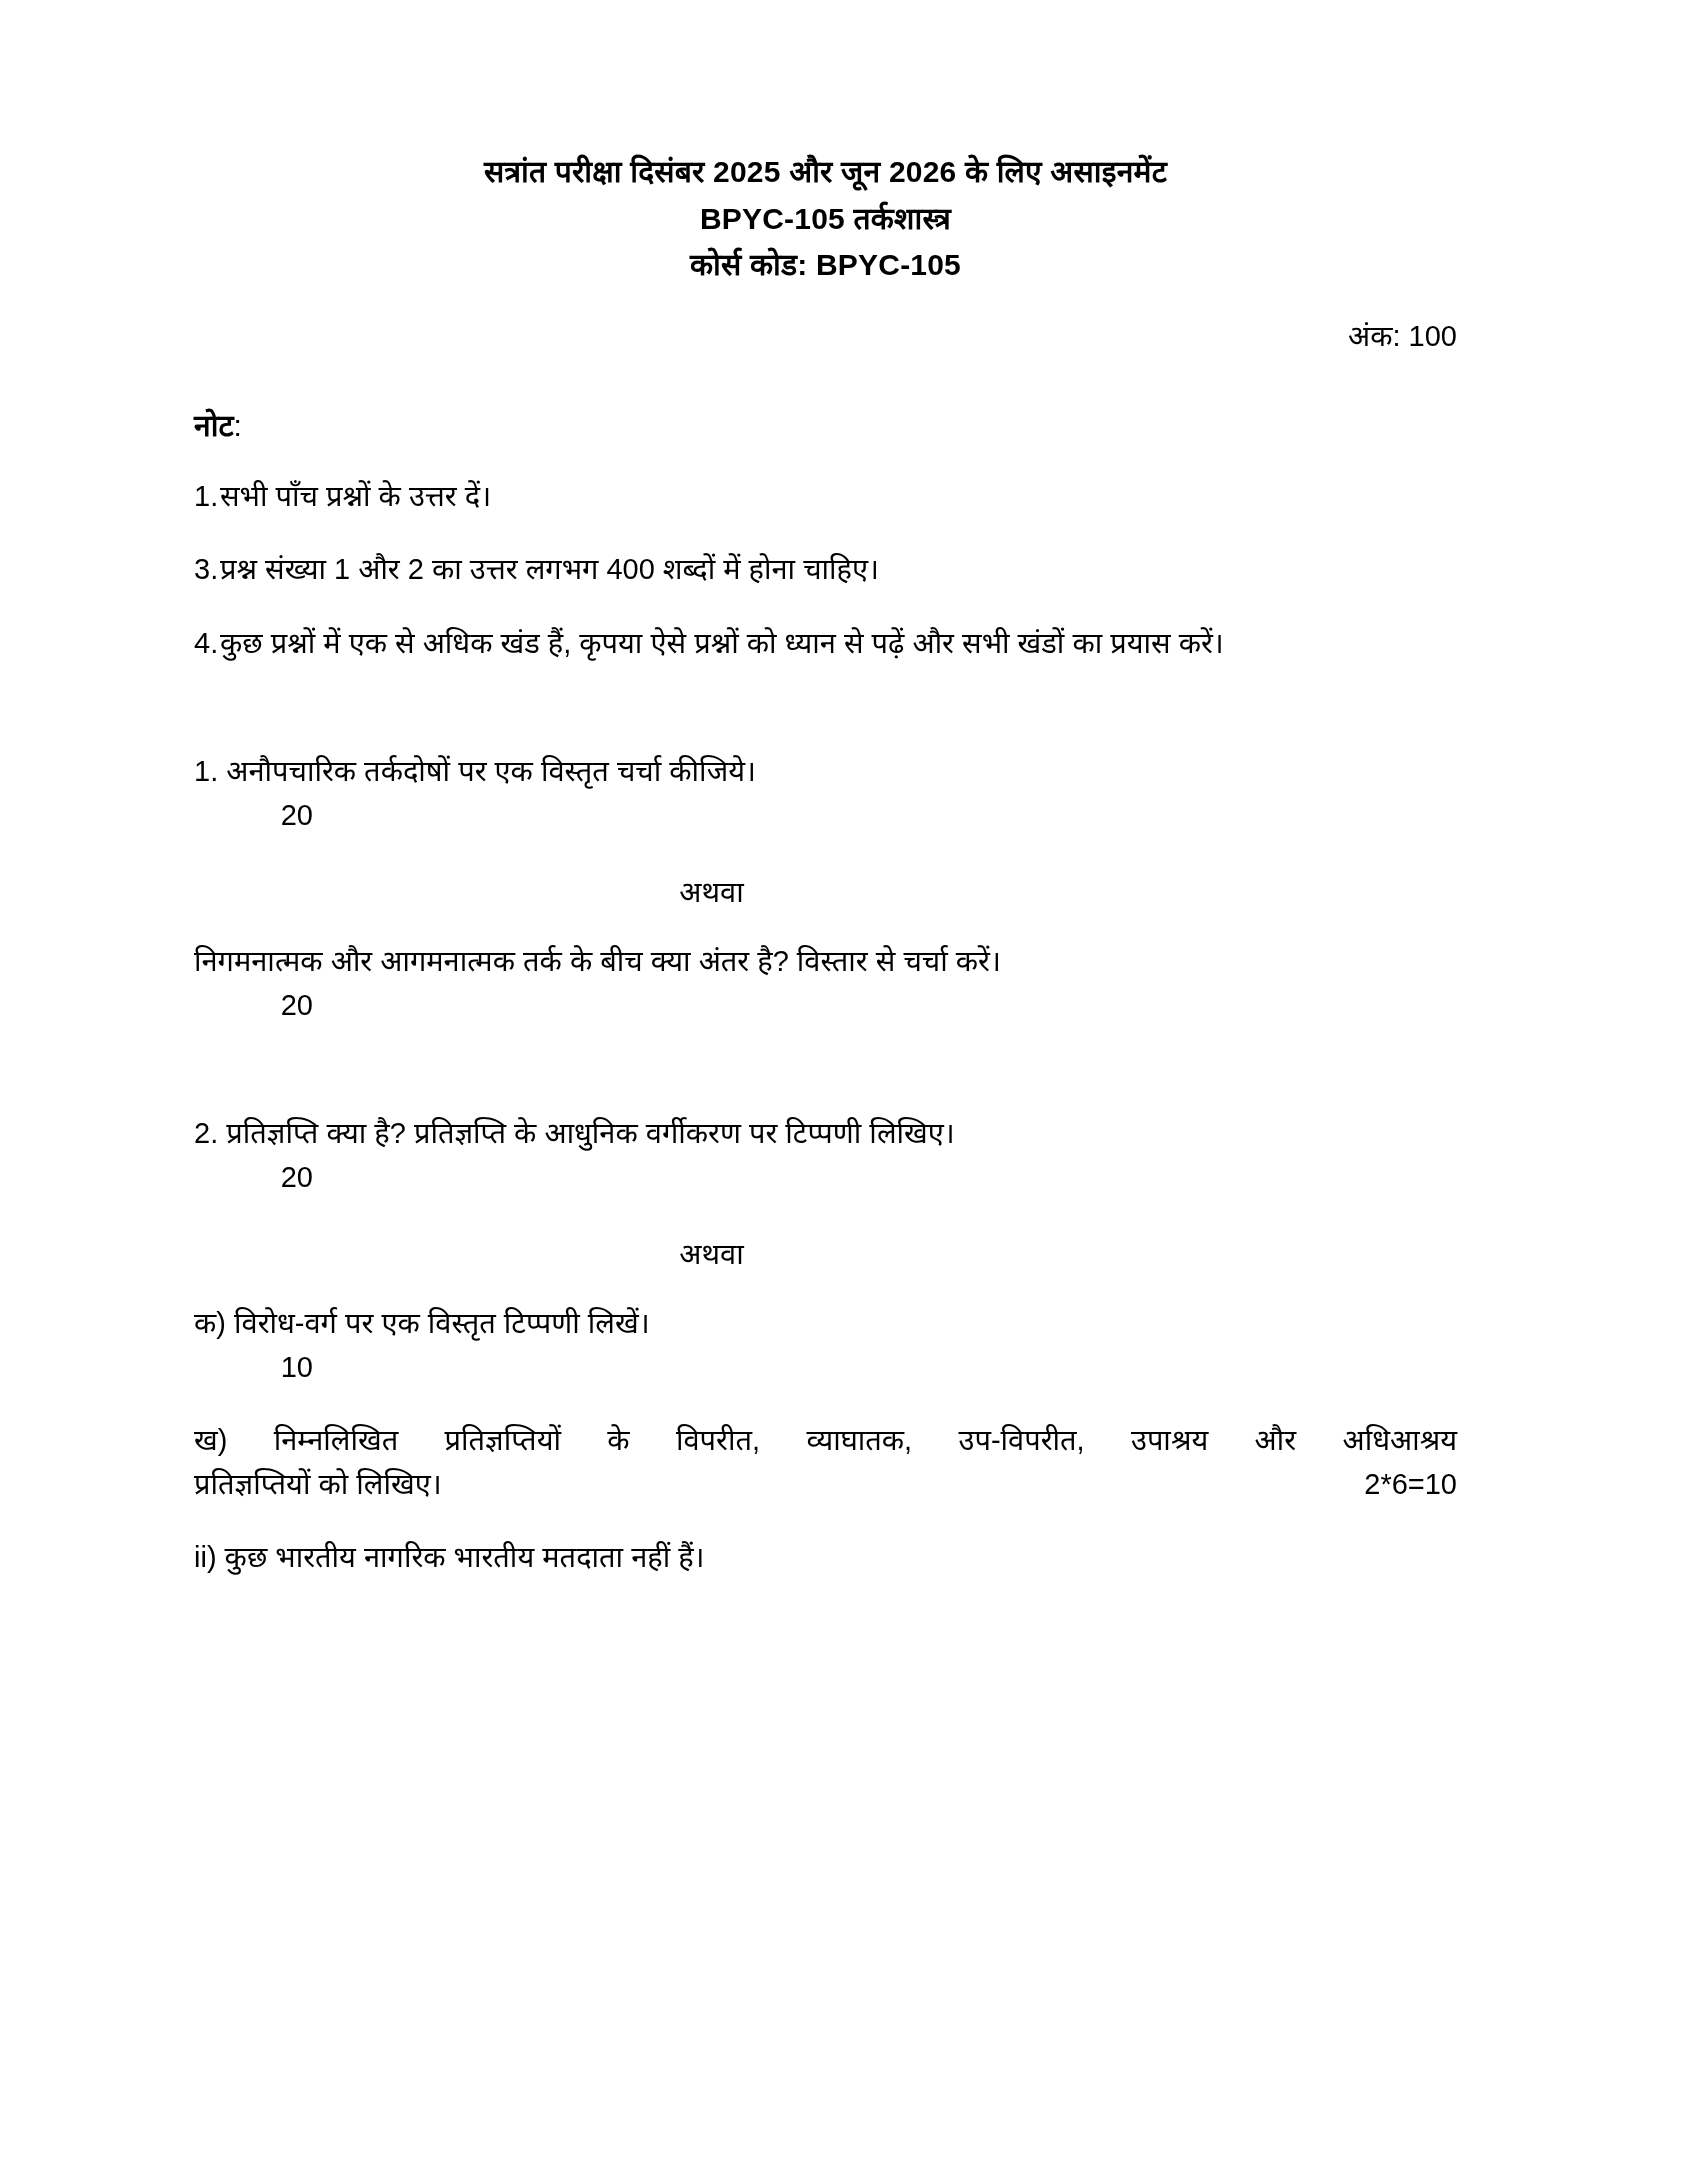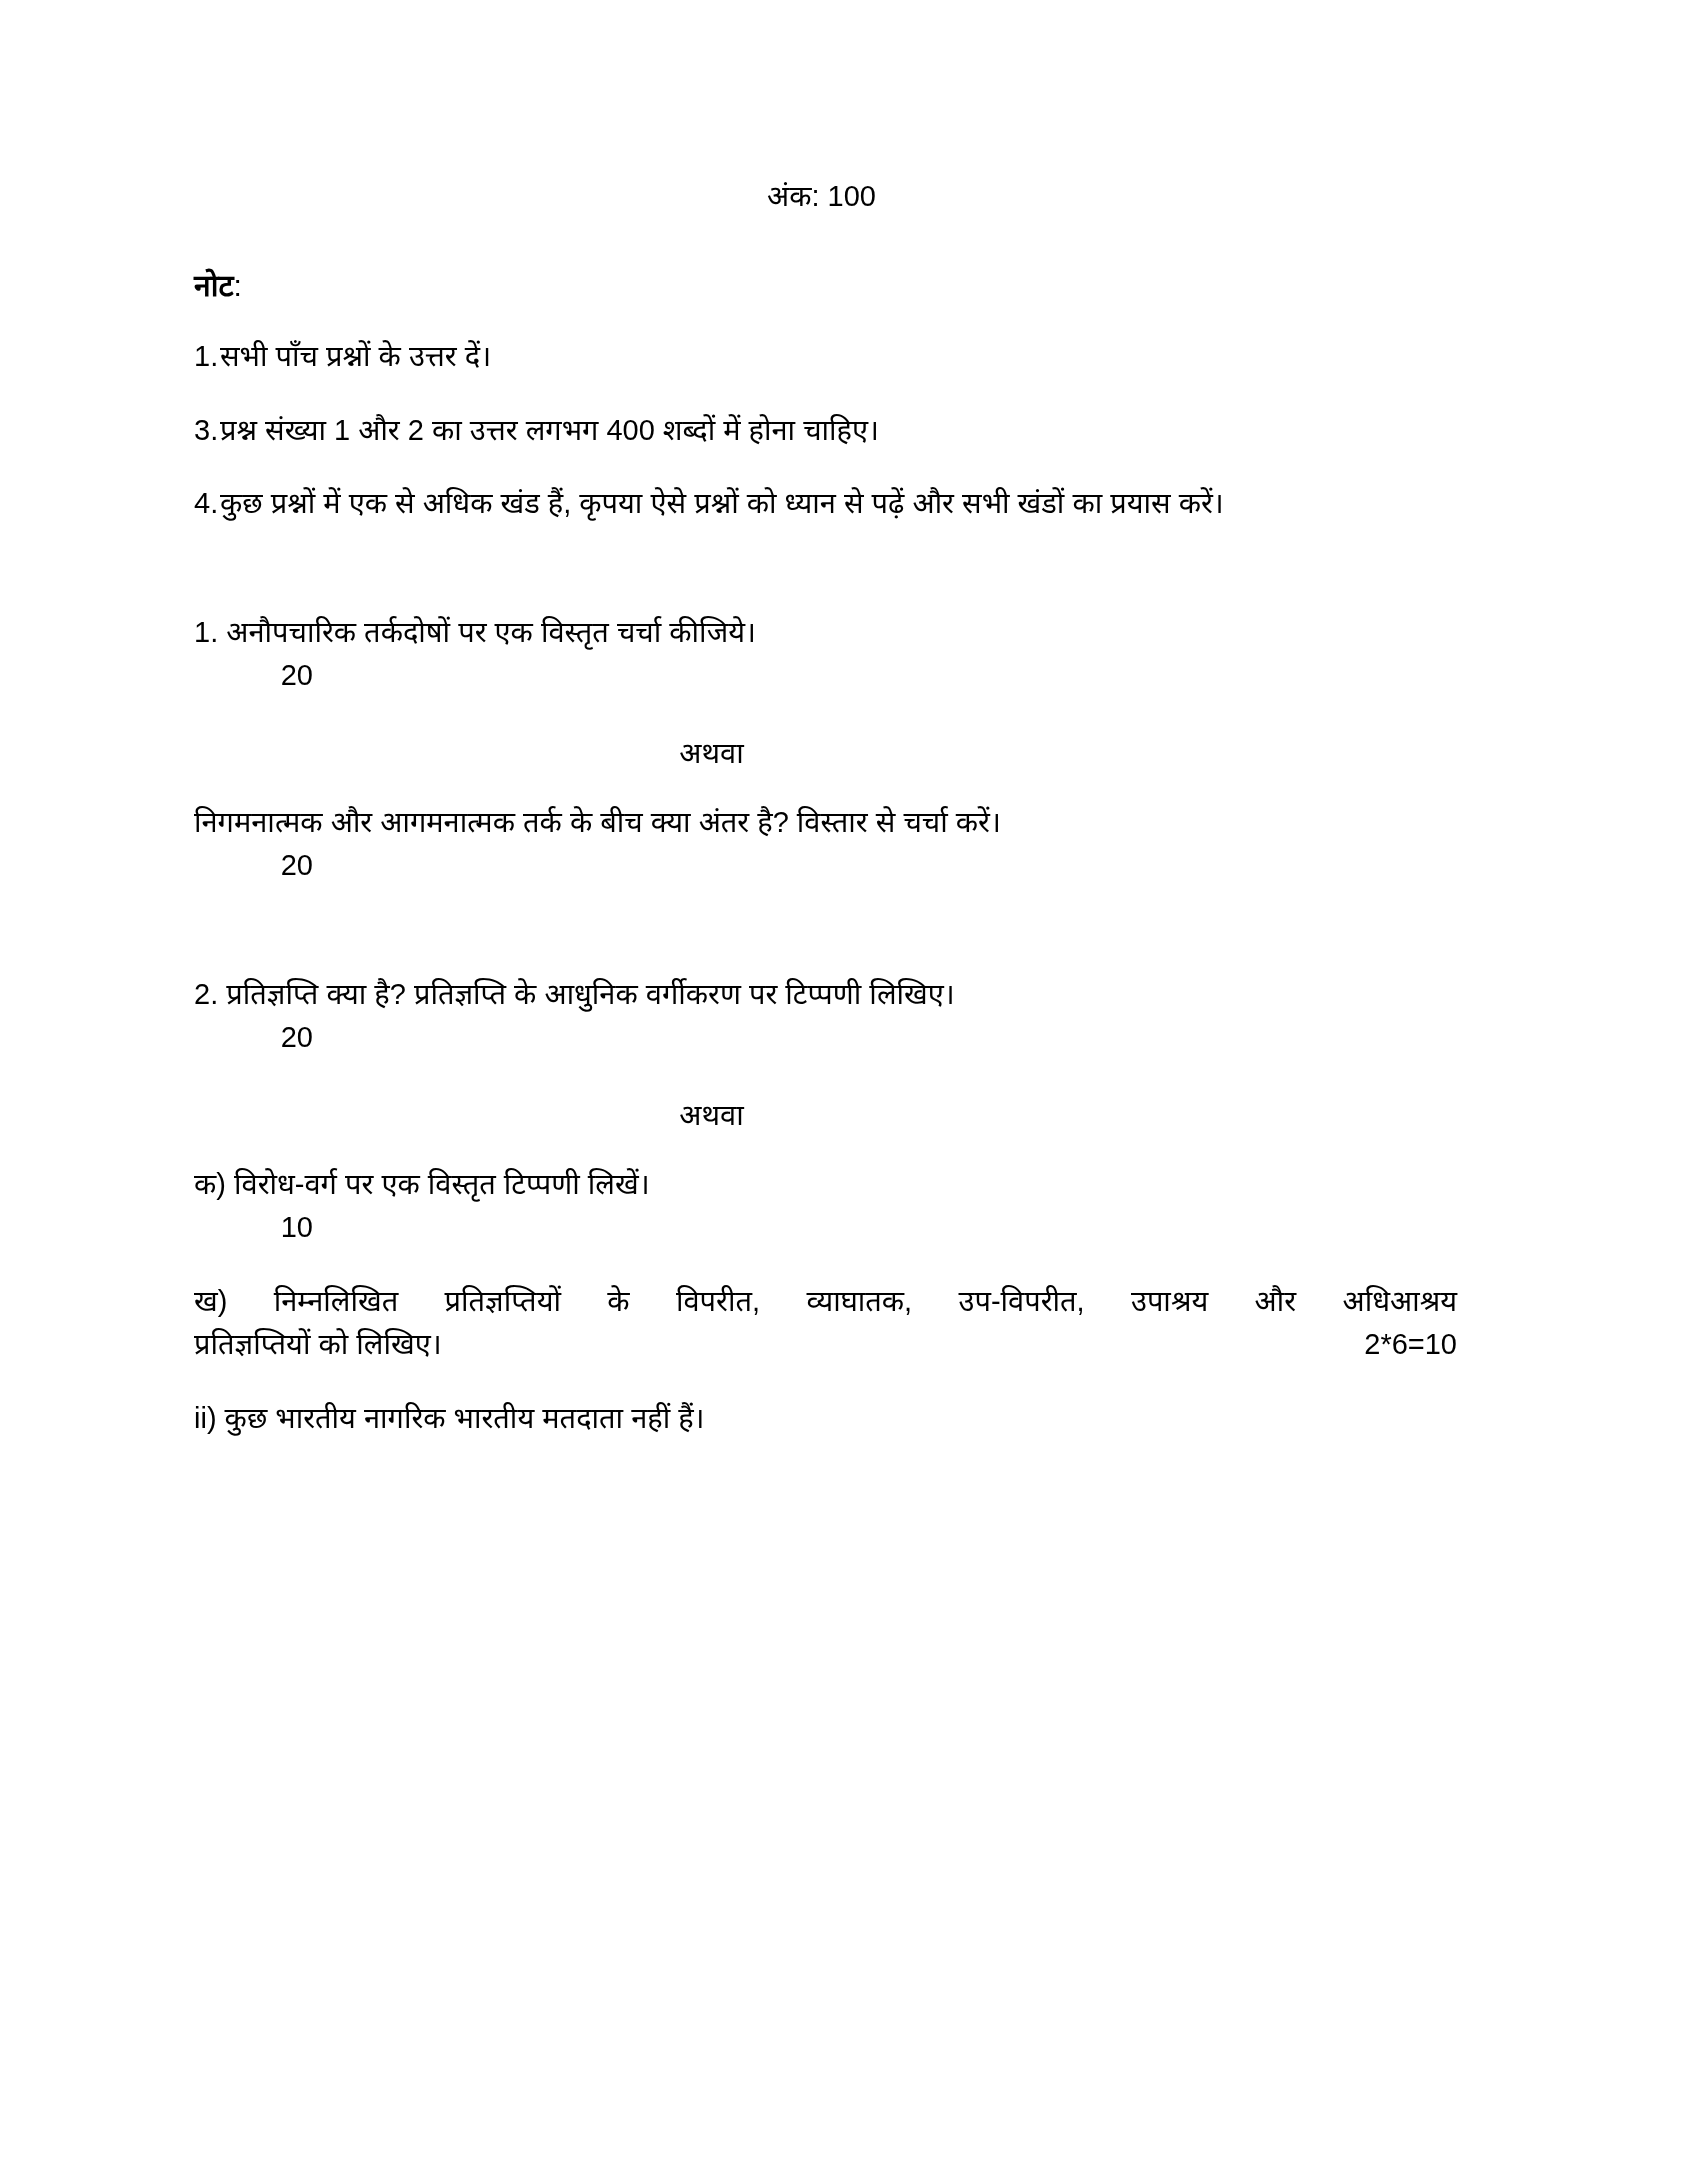--- a/index.html
+++ b/index.html
@@ -25,24 +25,24 @@
     text-align: center;
     font-weight: bold;
     font-size: 30px;
     line-height: 1.55;
   }
   .doc-header .hdr-line {
     display: block;
     letter-spacing: 0.2px;
   }
   .marks-top {
-    text-align: center;
+    text-align: right;
     font-size: 29px;
     margin-top: 26px;
-    margin-right: 8px;
+    margin-right: 0;
     white-space: pre;
   }
   .note-label {
     margin-top: 50px;
     font-size: 30px;
   }
   .note-label .bold {
     font-weight: bold;
   }
   .note-item {
@@ -108,20 +108,25 @@
     font-size: 29px;
     line-height: 1.5;
     margin-top: 30px;
   }
 </style>
 </head>
 <body>
 
 <div class="page">
 
+  <div class="doc-header">
+    <span class="hdr-line">सत्रांत परीक्षा दिसंबर 2025 और जून 2026 के लिए असाइनमेंट</span>
+    <span class="hdr-line">BPYC-105 तर्कशास्त्र</span>
+    <span class="hdr-line">कोर्स कोड: BPYC-105</span>
+  </div>
 
   <div class="marks-top">अंक: 100</div>
 
   <div class="note-label"><span class="bold">नोट</span><span>:</span></div>
 
   <div class="note-item"><span class="num">1.</span><span>सभी पाँच प्रश्नों के उत्तर दें।</span></div>
 
 
   <div class="note-item"><span class="num">3.</span><span>प्रश्न संख्या 1 और 2 का उत्तर लगभग 400 शब्दों में होना चाहिए।</span></div>
 

